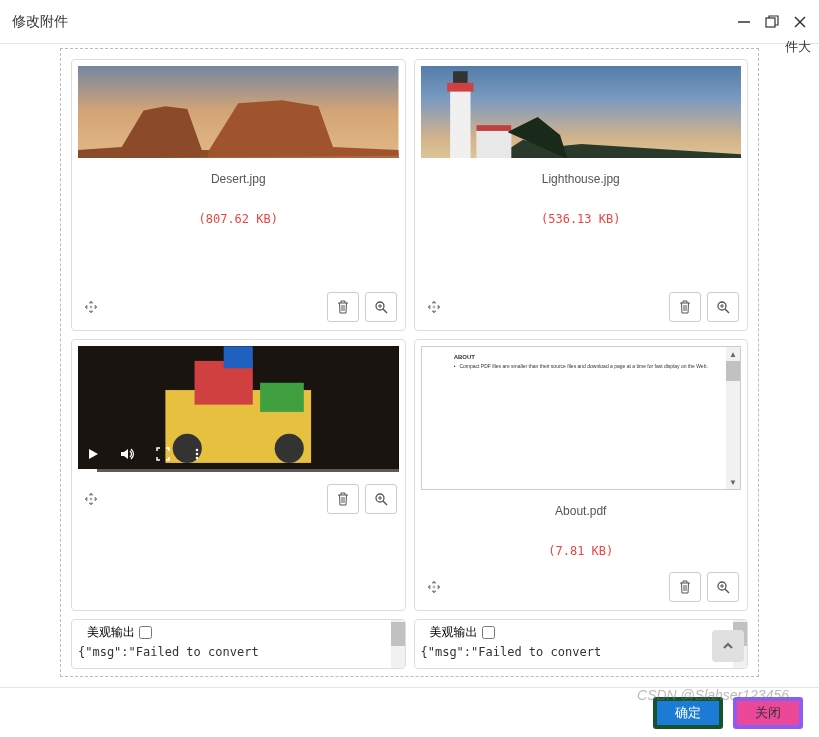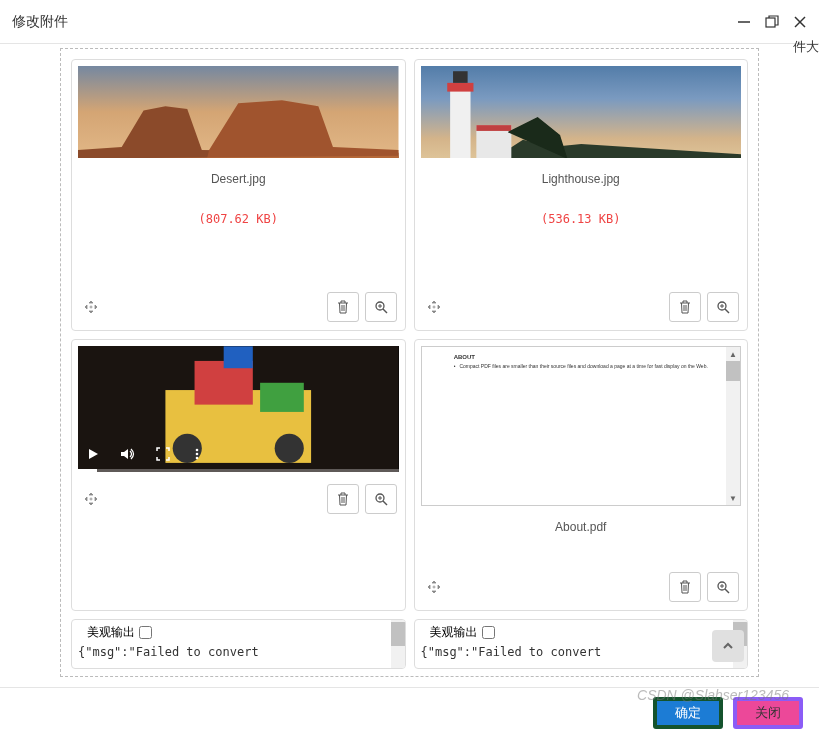--- a/index.html
+++ b/index.html
@@ -35,21 +35,21 @@
 .json-card { border: 1px solid #ddd; border-radius: 4px; background: #fff; padding: 4px 6px; position: relative; height: 50px; overflow: hidden; }
 .json-header { display: flex; align-items: center; gap: 4px; font-size: 12px; margin-bottom: 4px; margin-left: 9px; }
 .json-body { font-family: monospace; font-size: 12px; color: #333; white-space: nowrap; }
 .json-scroll { position: absolute; right: 0; top: 0; bottom: 0; width: 14px; background: #f1f1f1; }
 .json-scroll-thumb { background: #c1c1c1; width: 100%; height: 24px; margin-top: 2px; }
 .scroll-top-btn { position: absolute; right: 14px; bottom: 14px; width: 32px; height: 32px; background: #e0e0e0; border-radius: 4px; display: flex; align-items: center; justify-content: center; cursor: pointer; color: #666; }
 .footer { position: absolute; bottom: 0; left: 0; right: 0; height: 50px; border-top: 1px solid #e5e5e5; display: flex; align-items: center; justify-content: flex-end; padding: 0 16px; gap: 10px; background: #fff; }
 .btn { height: 32px; padding: 0 18px; border-radius: 3px; font-size: 13px; cursor: pointer; display: flex; align-items: center; }
 .btn-primary { background: #1c7cd5; color: #fff; border: 4px solid #14532d; }
 .btn-default { background: #ec4899; color: #333; border: 4px solid #8b5cf6; }
-.side-text { position: absolute; right: 0; top: 38px; font-size: 13px; color: #333; }
+.side-text { position: absolute; right: 8px; top: 38px; font-size: 13px; color: #333; }
 .watermark { position: absolute; right: 30px; bottom: 34px; color: rgba(120,120,120,0.5); font-size: 14px; font-style: italic; pointer-events: none; z-index: 100; }
 svg { display: block; }
 </style>
 </head>
 <body>
 
 <div class="titlebar">
   <span class="title-text">修改附件</span>
   <div class="title-controls">
     <span>
@@ -243,20 +243,21 @@
               </div>
           </div>
           <div class="pdf-scroll">
             <div class="pdf-scroll-up">▲</div>
             <div class="pdf-scroll-thumb"></div>
             <div class="pdf-scroll-down" style="position:absolute;bottom:0;">▼</div>
           </div>
         </div>
         <div class="info">
           <div class="filename">About.pdf</div>
+          <div class="filesize">(7.81 KB)</div>
         </div>
         <div class="card-footer">
           <span class="drag-handle">
               <svg width="14" height="14" viewBox="0 0 14 14">
                 <path d="M7,1 L9,3 L5,3 Z M7,13 L5,11 L9,11 Z M1,7 L3,5 L3,9 Z M13,7 L11,9 L11,5 Z M7,5.5 L7,8.5 M5.5,7 L8.5,7" stroke="#888" fill="#888" stroke-width="0.8"></path>
               </svg>
             </span>
           <div class="actions">
             <div class="action-btn">
                 <svg width="14" height="14" viewBox="0 0 14 14">

